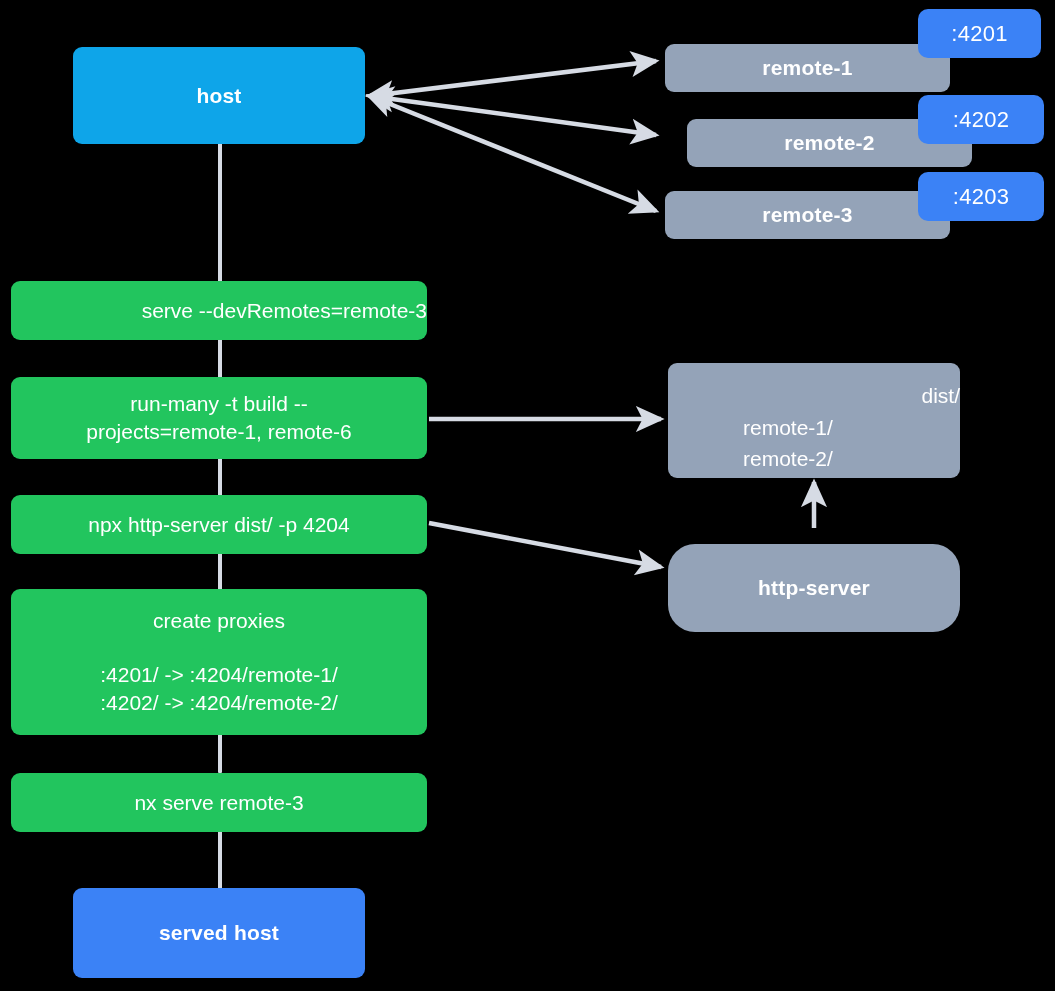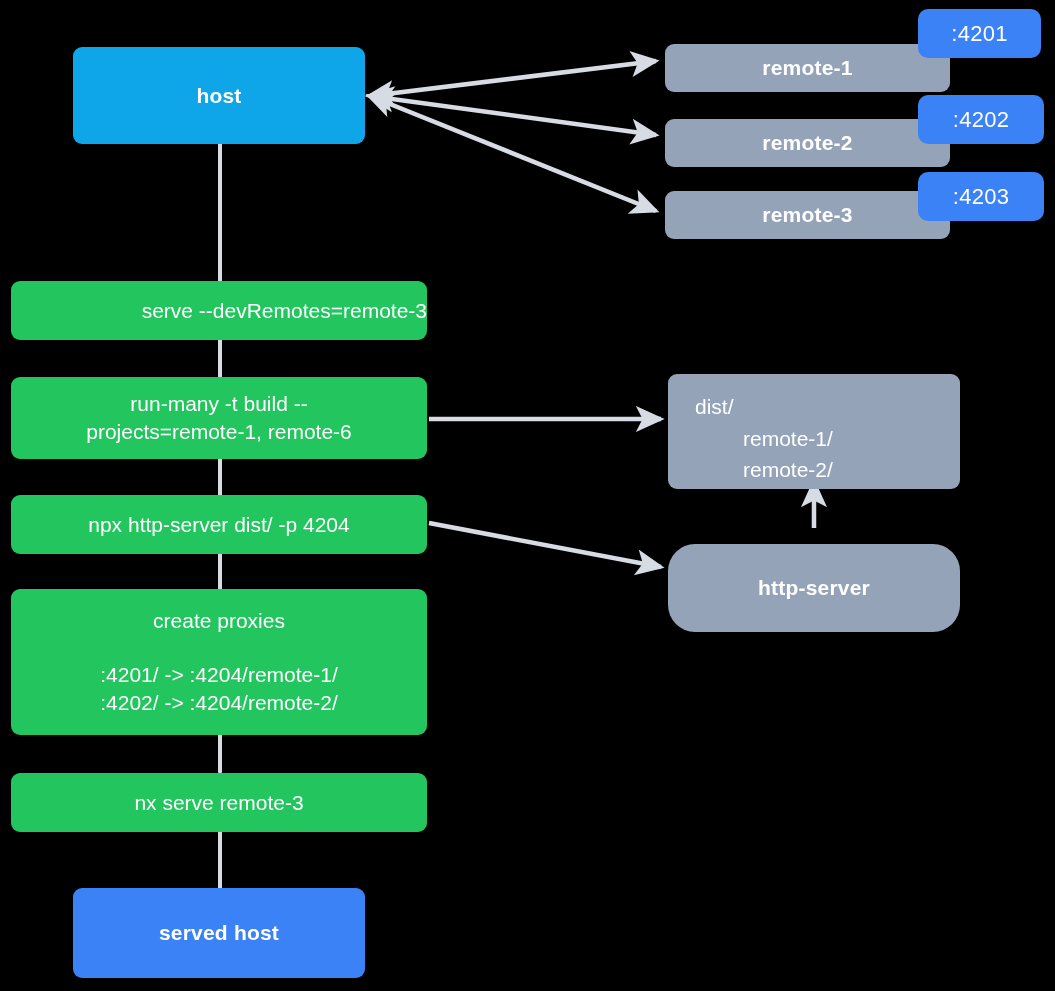--- a/index.html
+++ b/index.html
@@ -80,28 +80,28 @@
     position: absolute;
     box-sizing: border-box;
     background: #94A3B8;
     border-radius: 9px;
     color: #ffffff;
     font-size: 21px;
     font-weight: normal;
     padding: 17px 0 0 27px;
     text-align: left;
     line-height: 1.5;
-    margin-top: 11px;
   }
   .dist-indent {
     display: block;
     padding-left: 48px;
   }
   .multi-line {
     display: block;
+    text-align: right;
   }
   .gap-line {
     display: block;
     height: 26px;
   }
   svg.edges {
     position: absolute;
     left: 0;
     top: 0;
     width: 1055px;
@@ -182,21 +182,21 @@
     <span>served host</span>
   </div>
 
   <div class="node node-remote" style="left:665px; top:37px; width:285px; height:48px; z-index:2;">
     <span>remote-1</span>
   </div>
   <div class="port-badge" style="left:918px; top:9px; width:123px; height:49px;">
     <span>:4201</span>
   </div>
 
-  <div class="node node-remote" style="left:665px; top:112px; width:285px; height:48px; z-index:2;">
+  <div class="node node-remote" style="left:687px; top:112px; width:285px; height:48px; z-index:2;">
     <span>remote-2</span>
   </div>
   <div class="port-badge" style="left:918px; top:95px; width:126px; height:49px;">
     <span>:4202</span>
   </div>
 
   <div class="node node-remote" style="left:665px; top:184px; width:285px; height:48px; z-index:2;">
     <span>remote-3</span>
   </div>
   <div class="port-badge" style="left:918px; top:172px; width:126px; height:49px;">

